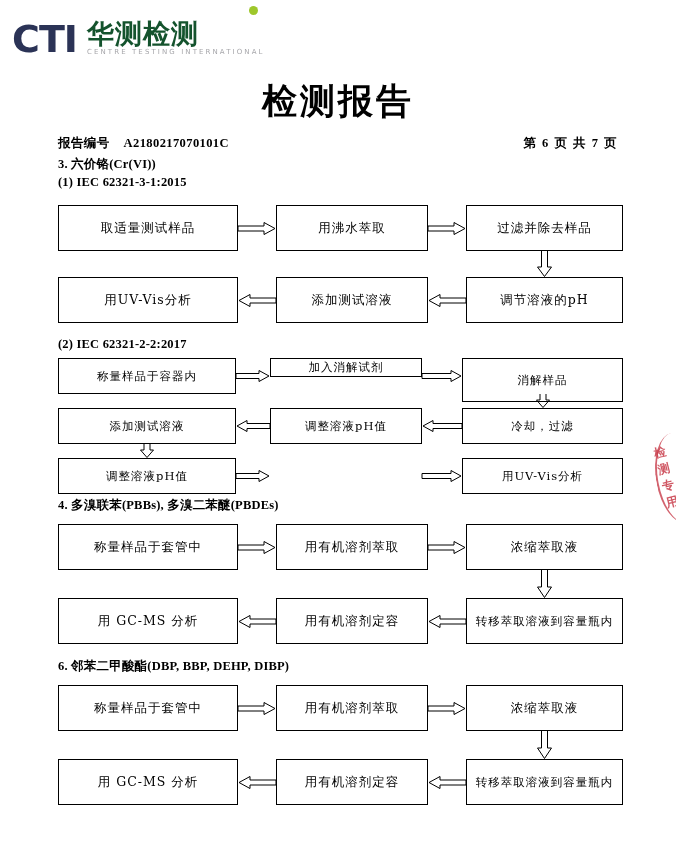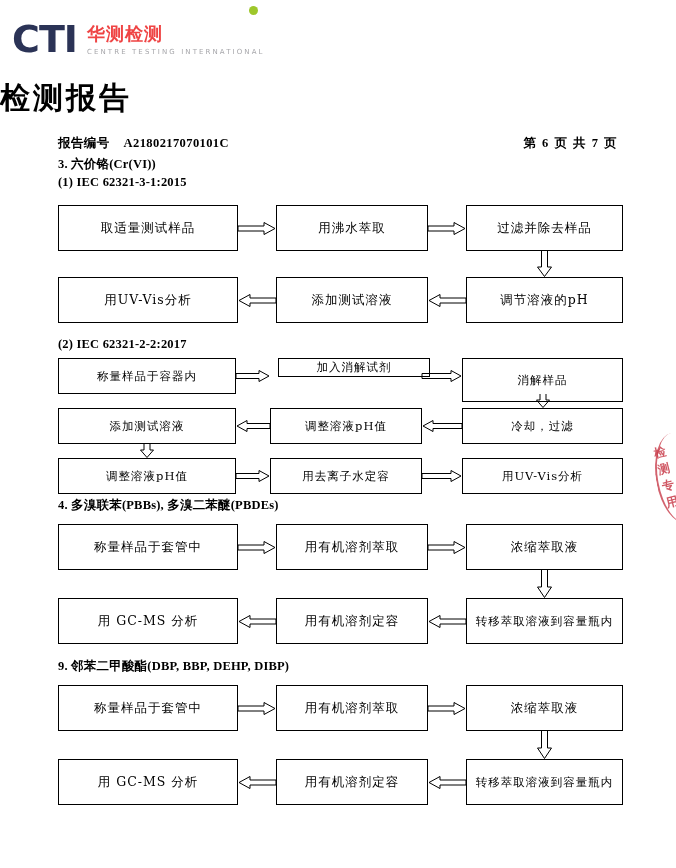--- a/index.html
+++ b/index.html
@@ -46,40 +46,41 @@
   }
   .logo-cn-wrap {
     display: flex;
     flex-direction: column;
     margin-left: 6px;
     padding-bottom: 1px;
   }
   .logo-cn {
     font-family: "DejaVu Sans", sans-serif;
     font-weight: bold;
-    font-size: 18px;
+    font-size: 27px;
     line-height: 29px;
-    color: #ef4444;
+    color: #14532d;
     letter-spacing: 1px;
   }
   .logo-en {
     font-family: "DejaVu Sans", sans-serif;
     font-size: 7px;
     line-height: 9px;
     color: #a6a6aa;
     letter-spacing: 2.1px;
   }
 
   
   .doc-title {
     position: absolute;
     left: 0;
     right: 0;
     top: 78px;
-    font-size: 30px;
+    text-align: center;
+    font-size: 35px;
     font-weight: bold;
     letter-spacing: 3px;
     font-family: "DejaVu Serif", serif;
   }
 
   
   .meta-row {
     position: absolute;
     left: 58px;
     right: 58px;
@@ -248,21 +249,21 @@
     </div>
   </div>
 </div>
 
 <div class="sec-head" style="top:337px;">(2) IEC 62321-2-2:2017</div>
 
 <div class="flow" style="top:358px;">
 
   <div class="flow-row" style="height:36px;">
     <div class="fbox small" style="left:0px;width:178px;height:36px;">称量样品于容器内</div>
-    <div class="fbox small" style="left:212px;width:152px;height:19px;margin-left:8px;">加入消解试剂</div>
+    <div class="fbox small" style="left:212px;width:152px;height:19px;">加入消解试剂</div>
     <div class="fbox small" style="left:404px;width:161px;height:44px;">消解样品</div>
     <div class="arrow-h" style="left:178px;width:34px;height:36px;">
       <svg width="34" height="12" viewBox="0 0 34 12">
           <path d="M0 3.5 L23 3.5 L23 0.5 L33 6 L23 11.5 L23 8.5 L0 8.5 Z" fill="none" stroke="#000" stroke-width="1"></path>
         </svg>
     </div>
     <div class="arrow-h" style="left:364px;width:40px;height:36px;">
       <svg width="40" height="12" viewBox="0 0 40 12">
           <path d="M0 3.5 L29 3.5 L29 0.5 L39 6 L29 11.5 L29 8.5 L0 8.5 Z" fill="none" stroke="#000" stroke-width="1"></path>
         </svg>
@@ -292,21 +293,20 @@
   </div>
 
   <div class="arrow-v" style="left:0px;width:178px;top:86px;height:14px;">
     <svg width="14" height="14" viewBox="0 0 14 14">
         <path d="M4 0 L4 6 L0.5 6 L7 13.5 L13.5 6 L10 6 L10 0" fill="none" stroke="#000" stroke-width="1"></path>
       </svg>
   </div>
 
   <div class="flow-row" style="height:36px;margin-top:14px;">
     <div class="fbox small" style="left:0px;width:178px;height:36px;">调整溶液pH值</div>
-    <div class="fbox small" style="left:212px;width:152px;height:36px;">用去离子水定容</div>
     <div class="fbox small" style="left:404px;width:161px;height:36px;">用UV-Vis分析</div>
     <div class="arrow-h" style="left:178px;width:34px;height:36px;">
       <svg width="34" height="12" viewBox="0 0 34 12">
           <path d="M0 3.5 L23 3.5 L23 0.5 L33 6 L23 11.5 L23 8.5 L0 8.5 Z" fill="none" stroke="#000" stroke-width="1"></path>
         </svg>
     </div>
     <div class="arrow-h" style="left:364px;width:40px;height:36px;">
       <svg width="40" height="12" viewBox="0 0 40 12">
           <path d="M0 3.5 L29 3.5 L29 0.5 L39 6 L29 11.5 L29 8.5 L0 8.5 Z" fill="none" stroke="#000" stroke-width="1"></path>
         </svg>
@@ -347,21 +347,21 @@
         </svg>
     </div>
     <div class="arrow-h" style="left:370px;width:38px;">
       <svg width="38" height="13" viewBox="0 0 38 13">
           <path d="M38 4 L12 4 L12 0.5 L1 6.5 L12 12.5 L12 9 L38 9 Z" fill="none" stroke="#000" stroke-width="1"></path>
         </svg>
     </div>
   </div>
 </div>
 
-<div class="sec-head" style="top:658px;">9. 邻苯二甲酸酯(DBP, BBP, DEHP, DIBP)</div>
+<div class="sec-head" style="top:658px;">6. 邻苯二甲酸酯(DBP, BBP, DEHP, DIBP)</div>
 
 <div class="flow" style="top:685px;">
   <div class="flow-row">
     <div class="fbox" style="left:0px;width:180px;">称量样品于套管中</div>
     <div class="fbox" style="left:218px;width:152px;">用有机溶剂萃取</div>
     <div class="fbox" style="left:408px;width:157px;">浓缩萃取液</div>
     <div class="arrow-h" style="left:180px;width:38px;">
       <svg width="38" height="13" viewBox="0 0 38 13">
           <path d="M0 4 L26 4 L26 0.5 L37 6.5 L26 12.5 L26 9 L0 9 Z" fill="none" stroke="#000" stroke-width="1"></path>
         </svg>

